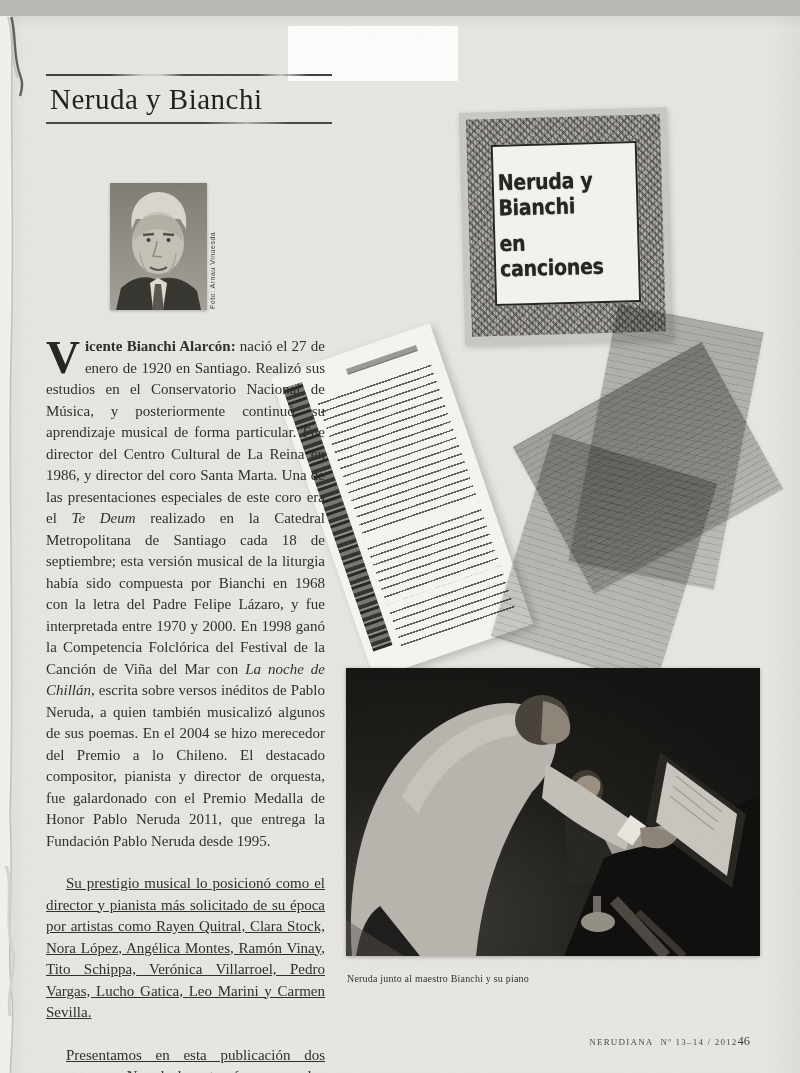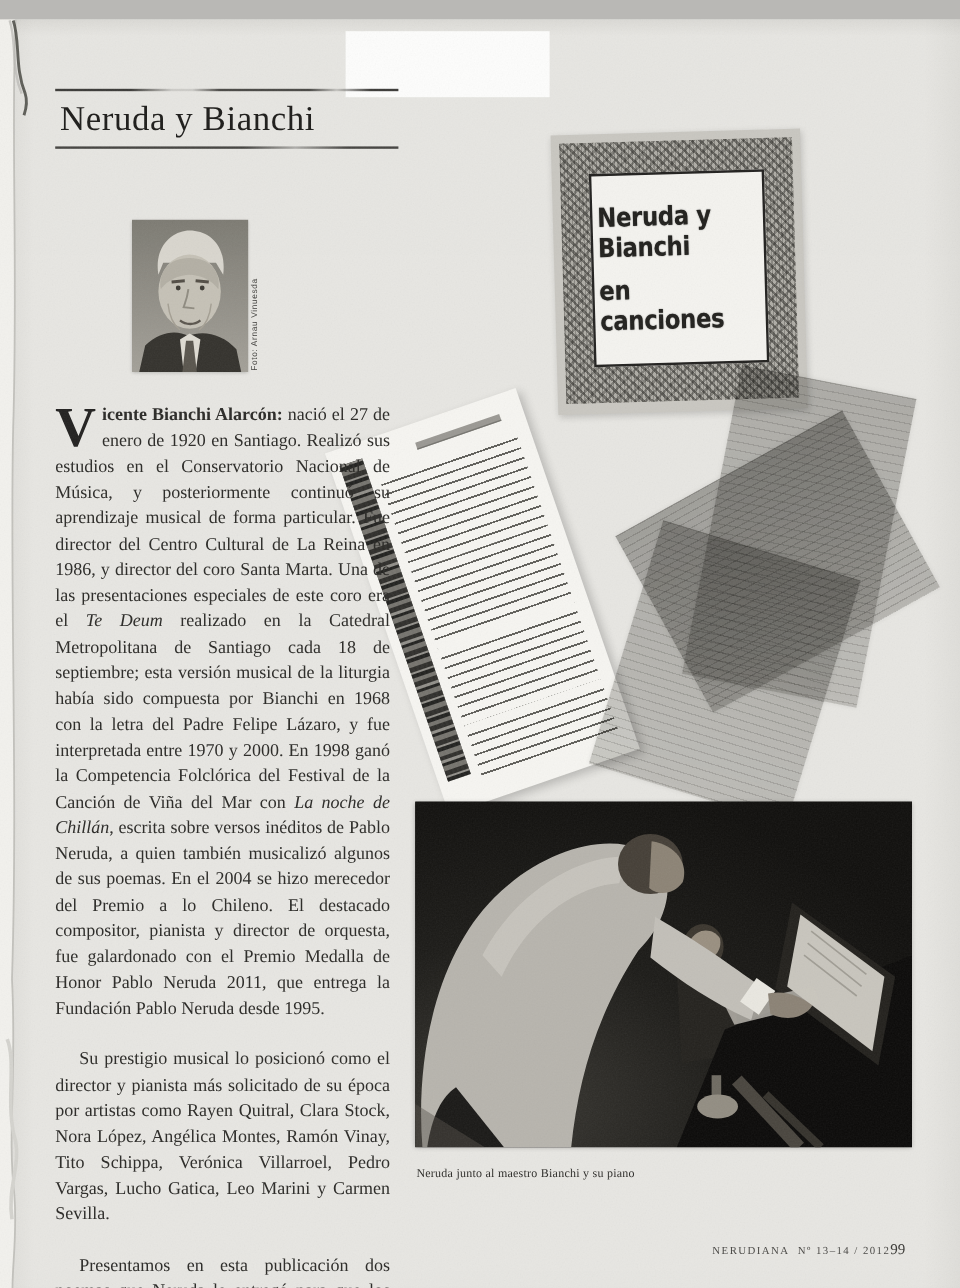--- a/index.html
+++ b/index.html
@@ -41,21 +41,21 @@
     writing-mode:vertical-rl; transform:rotate(180deg);
     font-family:"Liberation Sans", sans-serif; font-size:7px; letter-spacing:.5px; color:#3c3b38;
     white-space:nowrap;
   }
   
   .article{
     position:absolute; left:46px; top:320px; width:279px; z-index:3;
     font-size:15px; line-height:21.5px; text-align:justify; color:#2b2a27;
   }
   .article p{margin:0 0 21px 0;}
-  .article p.indent{text-indent:20px;}
+  .article p.indent{text-indent:20px;text-decoration:underline;}
   .dropcap{
     float:left; font-size:47px; line-height:38px; padding:2px 5px 0 0;
     font-weight:bold; color:#222120;
   }
   
   .book-cover{
     position:absolute; left:462px; top:94px; width:208px; height:233px; z-index:3;
     transform:rotate(-1.6deg);
     background:#c9c7c1; padding:7px 7px 9px 7px; box-sizing:border-box;
     box-shadow:1px 2px 6px rgba(0,0,0,.18);
@@ -125,21 +125,21 @@
     position:absolute; left:346px; top:652px; width:414px; height:288px; z-index:3;
     background:#131210; box-shadow:0 1px 4px rgba(0,0,0,.3);
   }
   .photo-caption{
     position:absolute; left:347px; top:957px; z-index:3;
     font-size:10px; color:#2e2d2a; letter-spacing:.2px;
   }
   
   .footer{
     position:absolute; left:598px; top:1018px; width:152px; z-index:3;
-    display:flex; justify-content:center; align-items:baseline;
+    display:flex; justify-content:flex-end; align-items:baseline;
   }
   .footer-journal{
     font-size:9px; letter-spacing:1.2px; color:#4a4946;
     text-transform:uppercase; white-space:nowrap;
   }
   .footer-page{font-size:12.5px; color:#3a3936;}
 </style>
 </head>
 <body>
 
@@ -259,21 +259,21 @@
       <rect x="276" y="150" width="19" height="24" fill="#e9e7e0" transform="rotate(35 285 162)"></rect>
       <path d="M294,160 C307,157 320,161 331,170 C324,181 309,183 296,177 Z" fill="#8b8275"></path>
 
       <path d="M0,252 L58,288 L0,288 Z" fill="#56534c" opacity=".45"></path>
     </svg>
   </div>
   <div class="photo-caption">Neruda junto al maestro Bianchi y su piano</div>
 
   <div class="footer">
     <span class="footer-journal"><span>Nerudiana</span>&nbsp;&nbsp;<span>nº 13–14 / 2012</span></span>
-    <span class="footer-page">99</span>
+    <span class="footer-page">46</span>
   </div>
 
   <svg class="grain" width="800" height="1073">
     <filter id="grainf">
         <feTurbulence type="fractalNoise" baseFrequency="0.8" numOctaves="2"></feTurbulence>
         <feColorMatrix type="saturate" values="0"></feColorMatrix>
       </filter>
     <rect width="800" height="1073" filter="url(#grainf)"></rect>
   </svg>
 </div>

